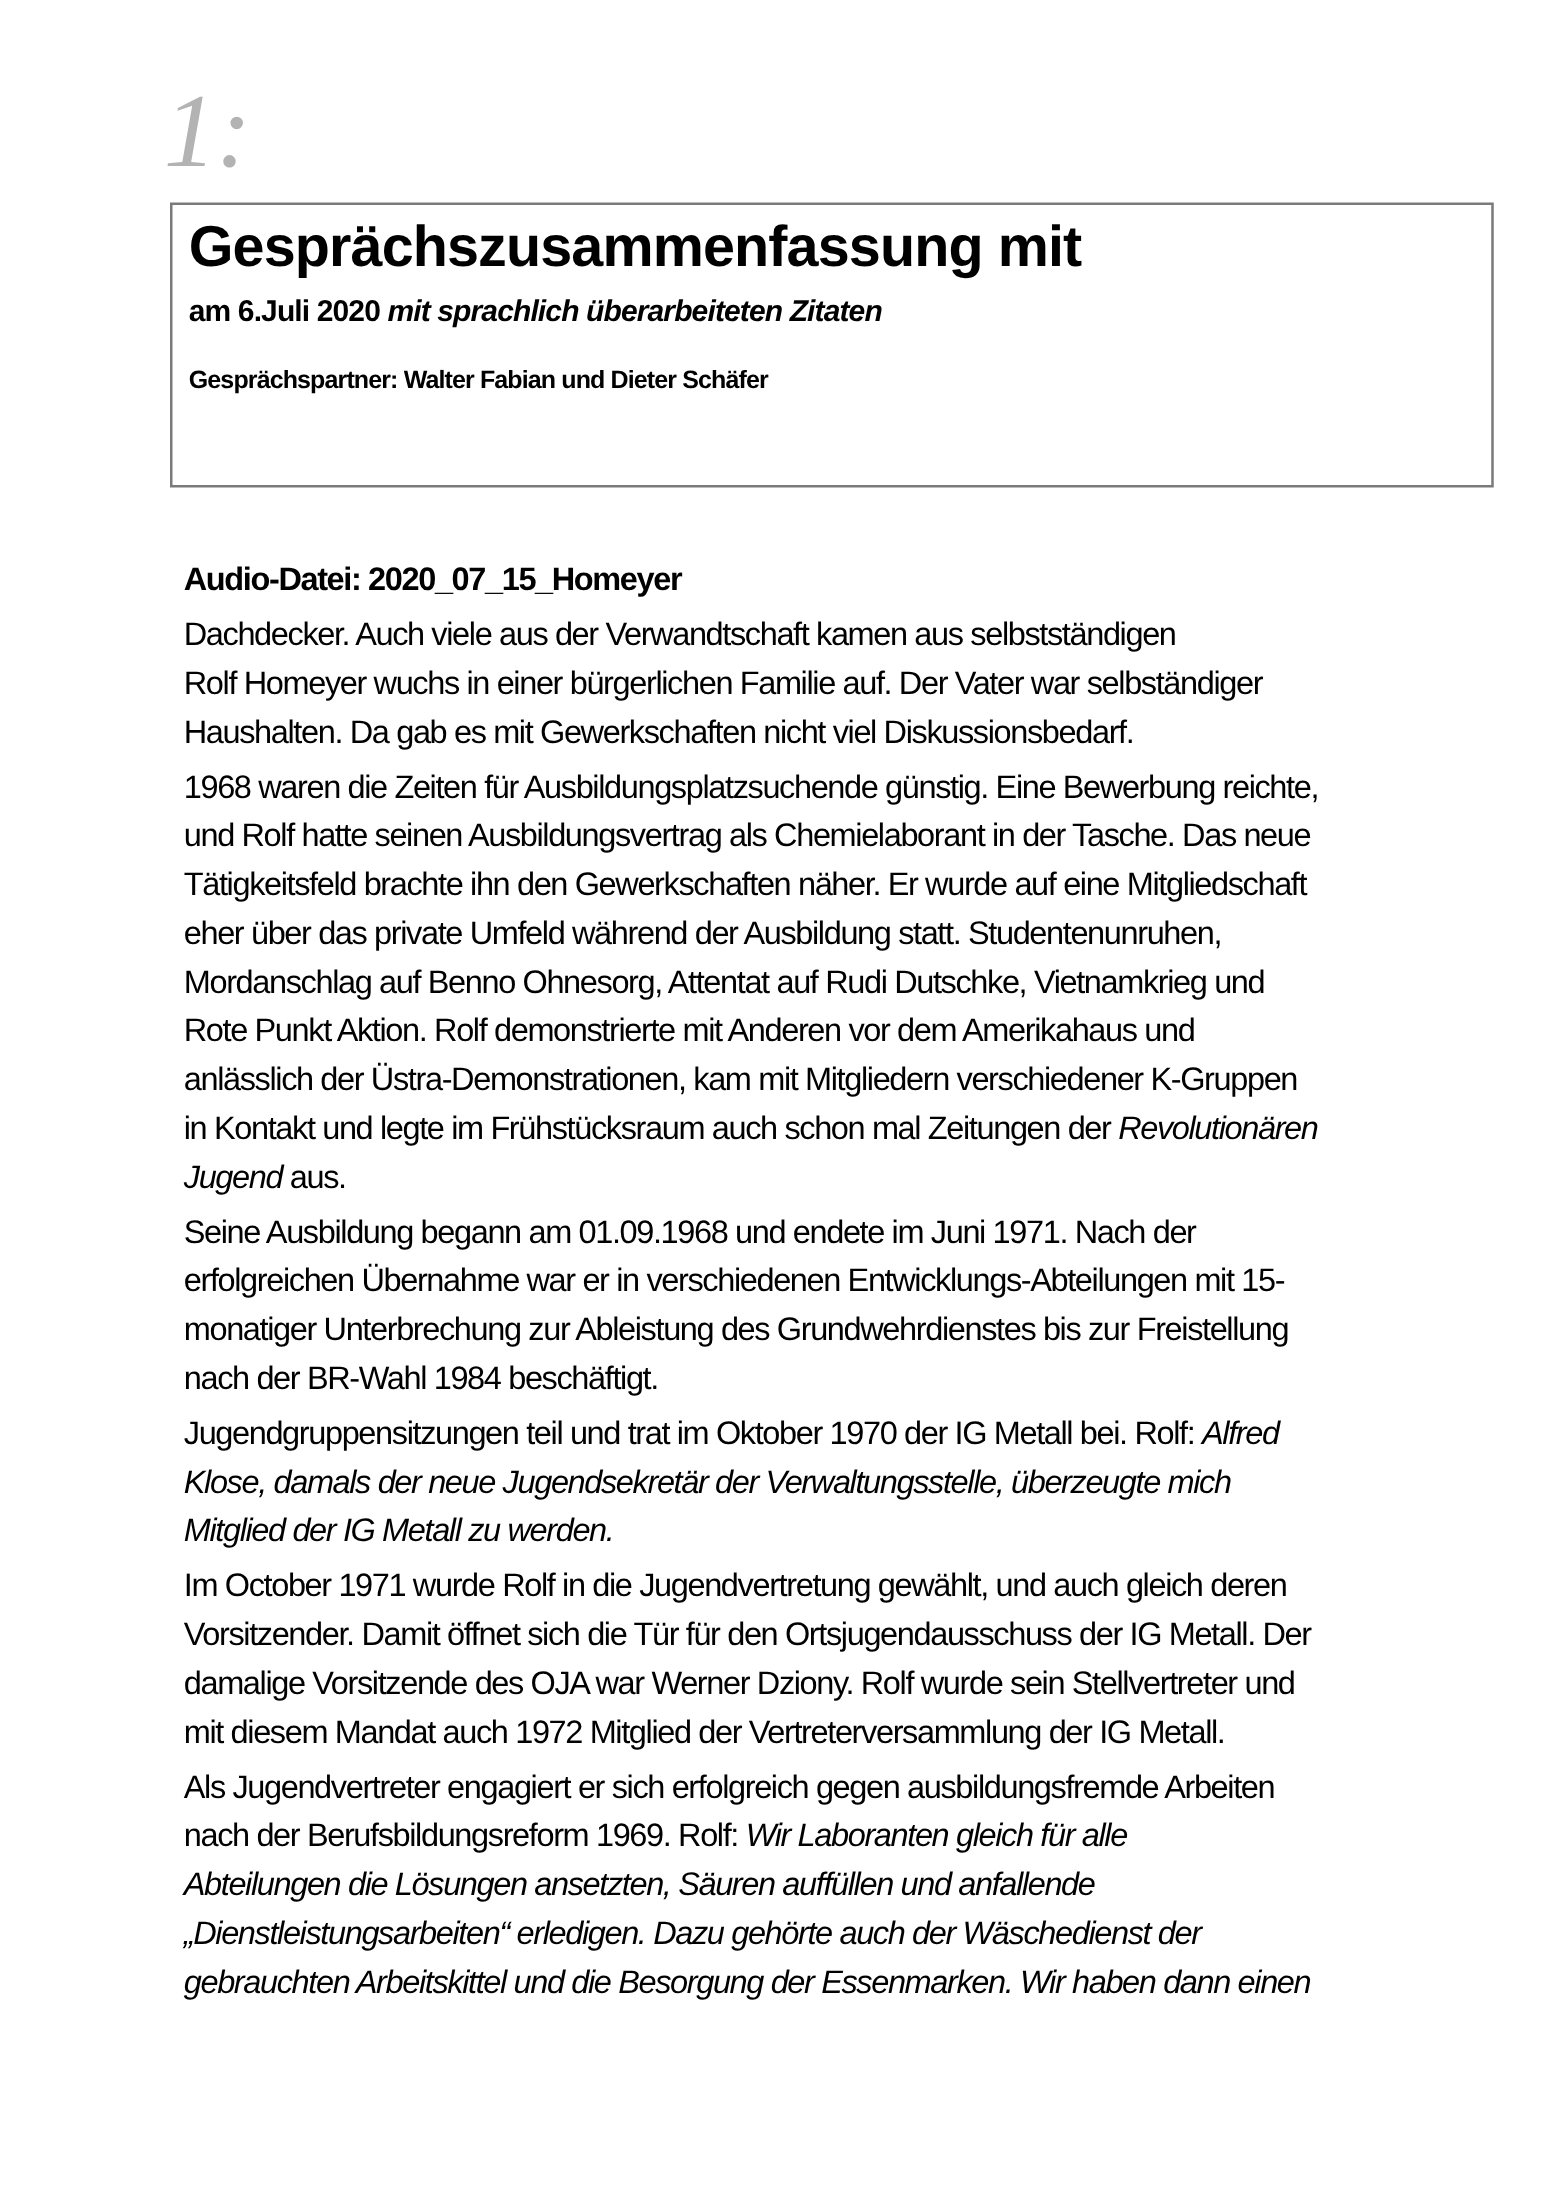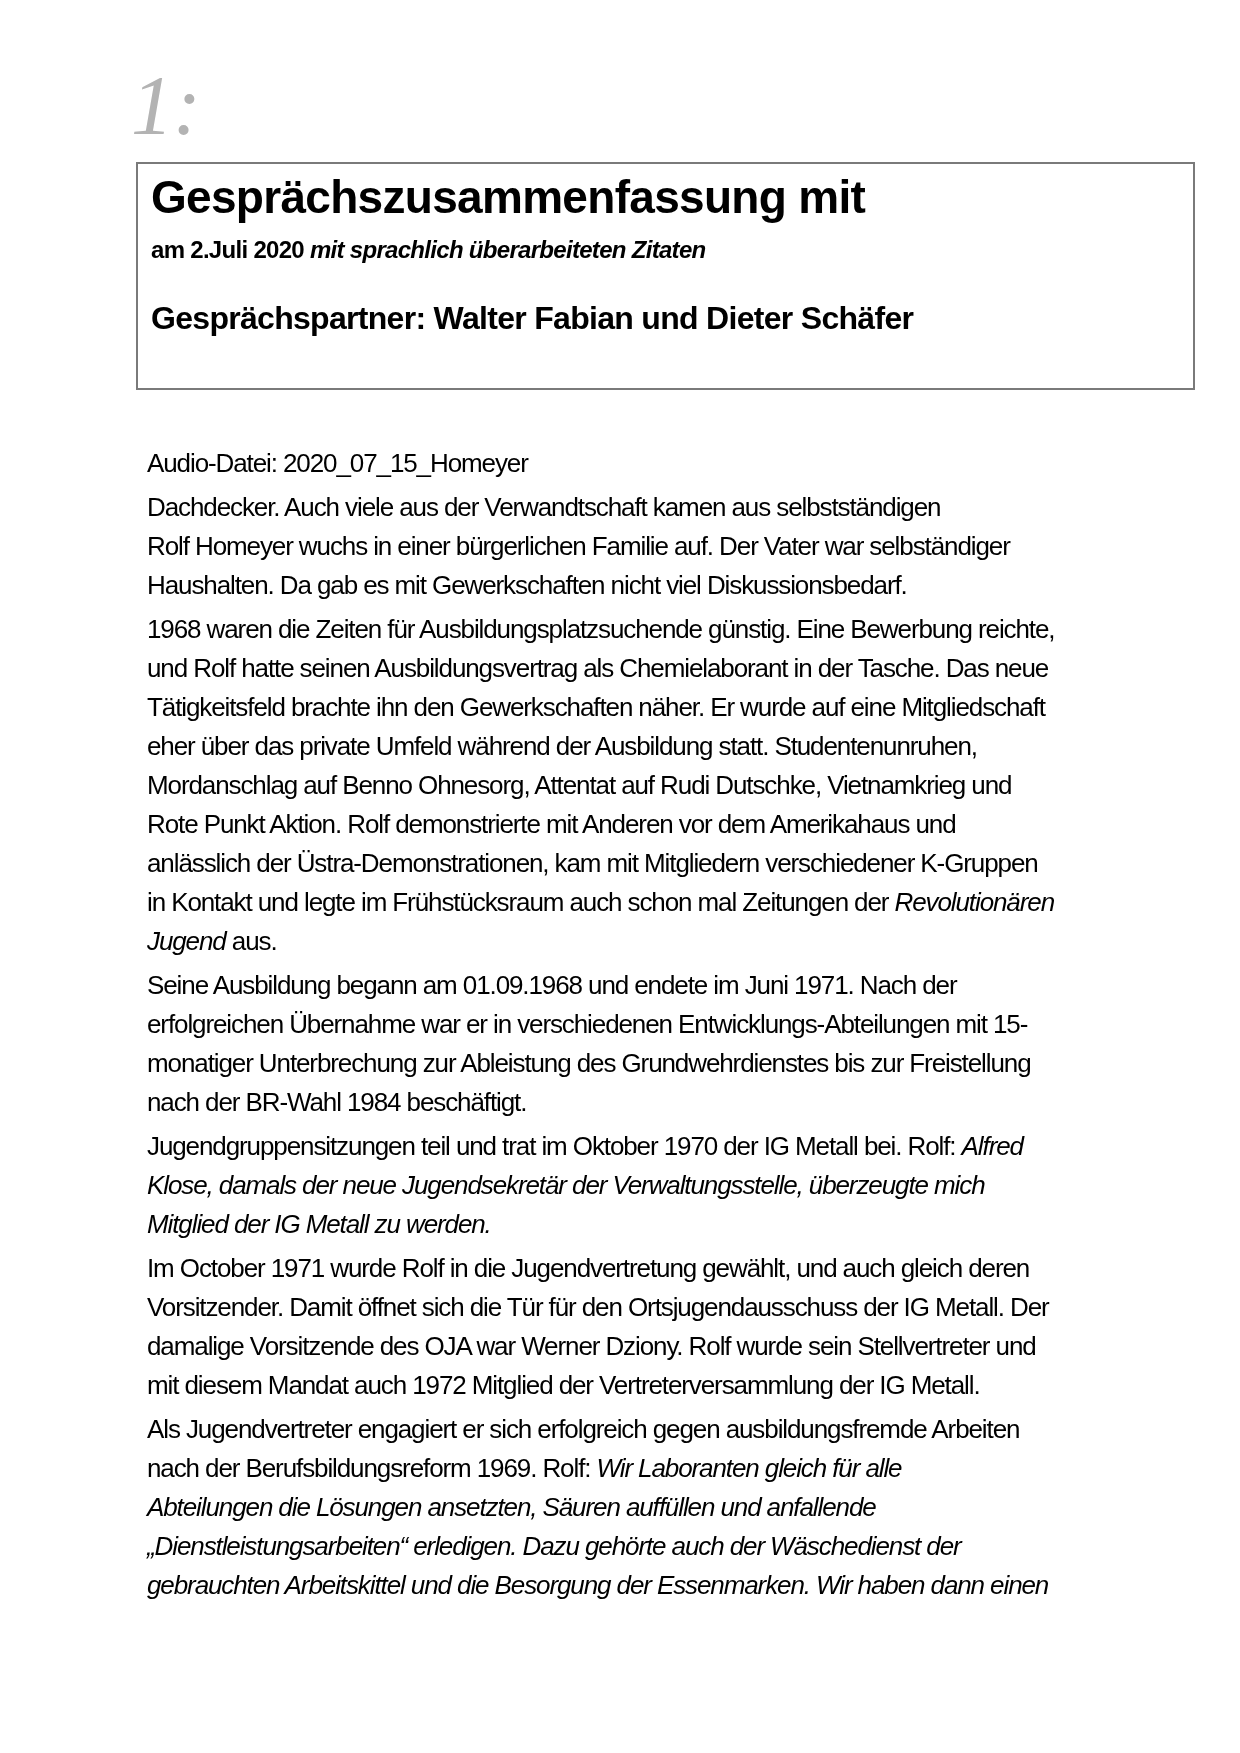--- a/index.html
+++ b/index.html
@@ -46,38 +46,38 @@
   }
   .doc-subtitle {
     margin-top: 5px;
     font-size: 24px;
     font-weight: 700;
     line-height: 34px;
     letter-spacing: -0.7px;
     white-space: nowrap;
   }
   .partners-line {
-    margin-top: 34px;
-    font-size: 32px;
+    margin-top: 20px;
+    font-size: 20px;
     font-weight: 700;
     line-height: 34px;
     letter-spacing: -0.7px;
     white-space: nowrap;
   }
   .doc-body {
     position: absolute;
     left: 147px;
     top: 444px;
     width: 1060px;
     font-size: 26px;
     line-height: 39px;
     letter-spacing: -1.1px;
   }
   .audio-line {
-    font-weight: 400;
+    font-weight: 700;
     margin: 0 0 5px 0;
     white-space: nowrap;
   }
   .para {
     margin: 0 0 5px 0;
   }
   .line {
     white-space: nowrap;
   }
   .it {
@@ -87,21 +87,21 @@
 </head>
 <body>
 
 <div id="page">
 
   <div class="page-number">1:</div>
 
   <div class="header-box">
     <div class="doc-title">Gesprächszusammenfassung mit</div>
     <div class="doc-subtitle">
-      <span>am 2.Juli 2020 </span><span class="it">mit sprachlich überarbeiteten Zitaten</span>
+      <span>am 6.Juli 2020 </span><span class="it">mit sprachlich überarbeiteten Zitaten</span>
     </div>
     <div class="partners-line">Gesprächspartner: Walter Fabian und Dieter Schäfer</div>
   </div>
 
   <div class="doc-body">
     <div class="audio-line">Audio-Datei: 2020_07_15_Homeyer</div>
     <div>
         <div class="para">
           <div class="line"><span>Dachdecker. Auch viele aus der Verwandtschaft kamen aus selbstständigen</span></div>
           <div class="line"><span>Rolf Homeyer wuchs in einer bürgerlichen Familie auf. Der Vater war selbständiger</span></div>

